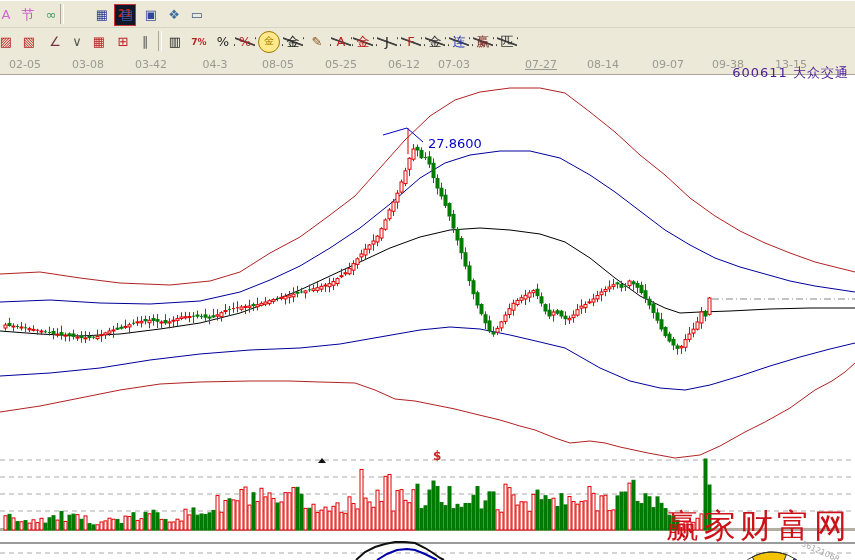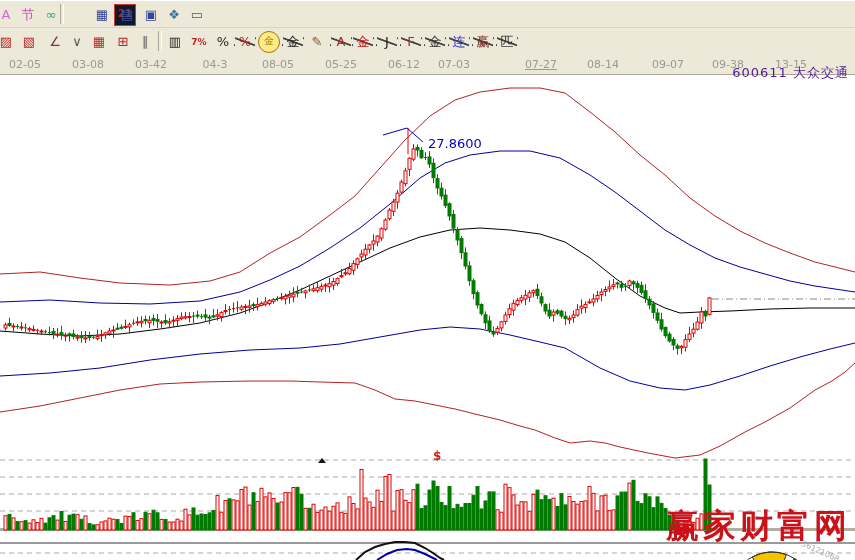--- a/index.html
+++ b/index.html
@@ -17,21 +17,21 @@
   .tbtn.slash{background-image:linear-gradient(200deg,transparent 44%,#444 47%,#444 51%,transparent 54%);}
   .tsep{position:absolute;top:3px;width:2px;height:20px;border-left:1px solid #aca899;border-right:1px solid #fff;}
   
   .datestrip{position:absolute;left:0;top:55px;width:855px;height:19px;background:#ece9d8;
              border-bottom:1px solid #aca899;}
   .dlabel{position:absolute;top:3px;transform:translateX(-50%);font-size:11px;color:#9a9a92;}
   
   #chartsvg{position:absolute;left:0;top:75px;}
   .stocklabel{position:absolute;top:64px;right:6px;font-size:13px;color:#4c1d95;letter-spacing:1px;}
   
-  .watermark{position:absolute;top:504px;right:4px;font-size:33px;font-weight:bold;color:#cc1118;
+  .watermark{position:absolute;top:504px;right:4px;font-size:33px;font-weight:normal;color:#cc1118;
              font-family:"DejaVu Serif",serif;letter-spacing:4px;white-space:nowrap;}
   .logowrap{position:absolute;left:0;top:0;width:855px;height:560px;overflow:hidden;pointer-events:none;}
   .lognum{position:absolute;top:547px;left:800px;font-size:8px;color:#aaa;transform:rotate(24deg);}
 </style>
 </head>
 <body>
 
 <div class="app">
 
   <div class="toolbar tb1">

